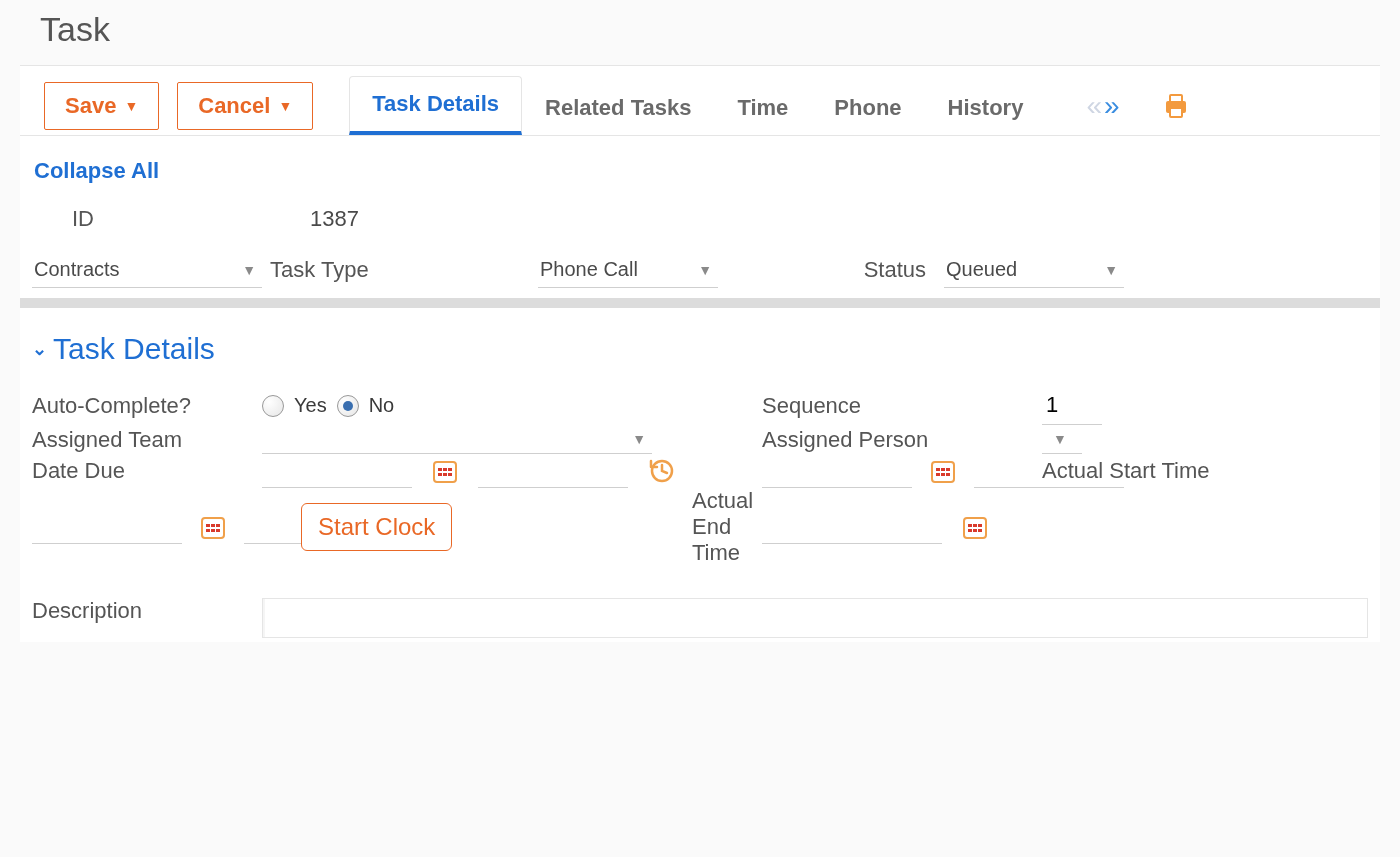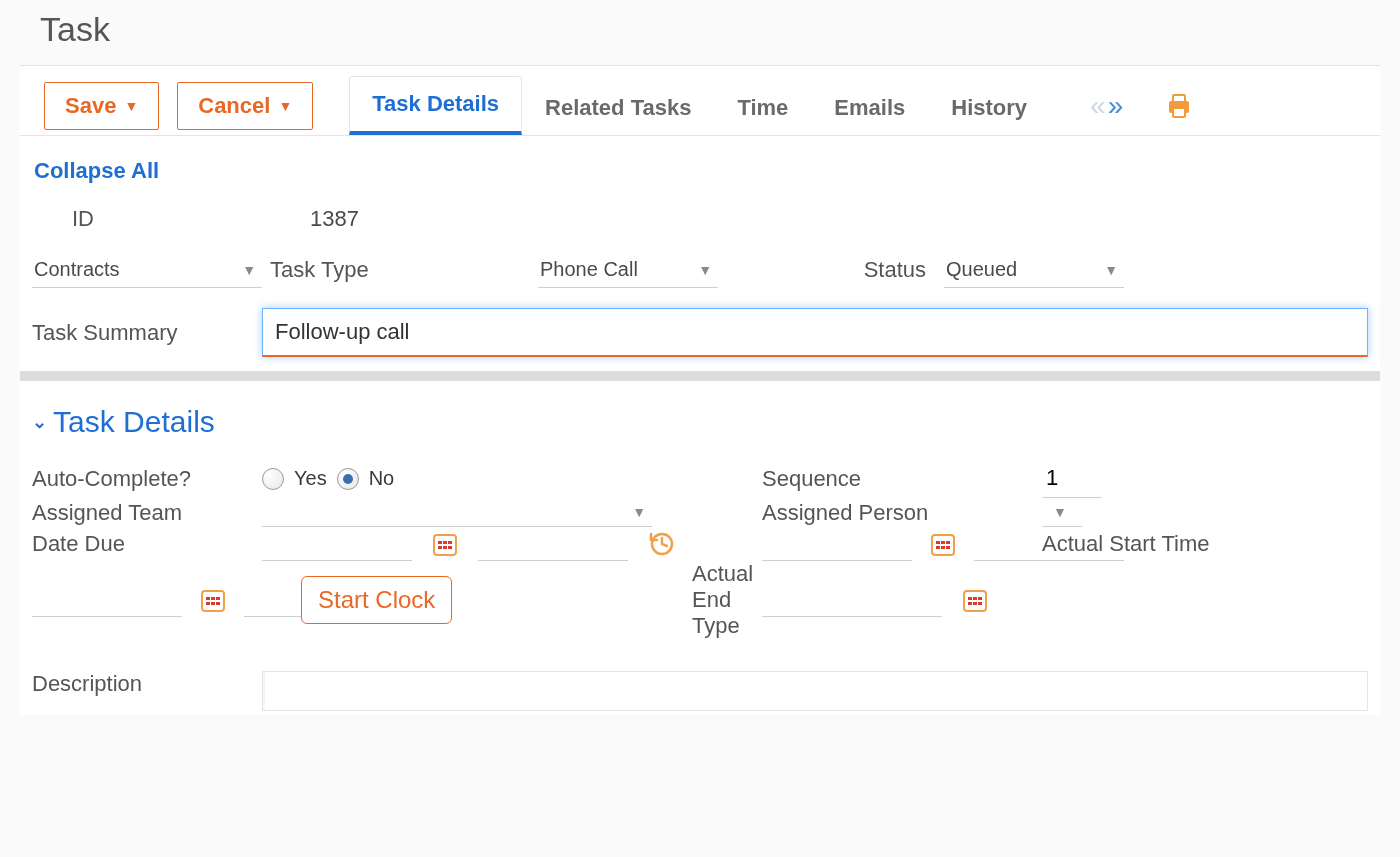--- a/index.html
+++ b/index.html
@@ -214,21 +214,21 @@
       </button>
       <button class="btn">
         <span>Cancel</span>
         <span class="caret">▼</span>
       </button>
     </div>
     <div class="tabs">
       <div class="tab active">Task Details</div>
       <div class="tab">Related Tasks</div>
       <div class="tab">Time</div>
-      <div class="tab">Emails</div>
+      <div class="tab">Phone</div>
       <div class="tab">History</div>
     </div>
     <div class="tab-arrows">
       <span style="color:#cfd6e3;">«</span>
       <span class="right">»</span>
     </div>
     <div class="print-icon">
       <svg width="28" height="26" viewBox="0 0 28 26">
         <rect x="4" y="8" width="20" height="12" rx="2" fill="#f39a3e"></rect>
         <rect x="8" y="2" width="12" height="7" rx="1" fill="#ffffff" stroke="#f39a3e" stroke-width="2"></rect>
@@ -255,24 +255,20 @@
         <span>Phone Call</span>
         <span class="dd-caret">▼</span>
       </div>
       <div class="label" style="text-align:right;padding-right:10px;">Status</div>
       <div class="select-like">
         <span>Queued</span>
         <span class="dd-caret">▼</span>
       </div>
     </div>
 
-    <div class="summary-row">
-      <div class="label">Task Summary</div>
-      <input class="text-input" type="text" value="Follow-up call" style="">
-    </div>
 
     <div class="separator"></div>
 
     <div class="section-header">
       <span class="sh-caret">⌄</span>
       <span>Task Details</span>
     </div>
 
     <div class="details-grid">
 
@@ -358,21 +354,21 @@
           <svg width="28" height="28" viewBox="0 0 28 28">
               <circle cx="15" cy="14" r="10" fill="none" stroke="#f0a04a" stroke-width="2.5"></circle>
               <path d="M15 8 L15 14 L20 16" stroke="#f0a04a" stroke-width="2.5" fill="none" stroke-linecap="round"></path>
               <path d="M4 10 L4 4 M4 10 L10 10" stroke="#f0a04a" stroke-width="2.5" fill="none" stroke-linecap="round"></path>
             </svg>
         </span>
       </div>
       <div class="ml-home-right">
         <button class="btn-outline-sm">Start Clock</button>
       </div>
-      <div class="label">Actual End Type</div>
+      <div class="label">Actual End Time</div>
       <div class="dt-field">
         <div class="underline" style="flex:0 0 180px"></div>
         <span class="icon-cal">
           <svg width="26" height="26" viewBox="0 0 26 26">
               <rect x="2" y="4" width="22" height="20" rx="3" fill="none" stroke="#f0a04a" stroke-width="2"></rect>
               <rect x="6" y="10" width="4" height="3" fill="#d93a2b"></rect>
               <rect x="11" y="10" width="4" height="3" fill="#d93a2b"></rect>
               <rect x="16" y="10" width="4" height="3" fill="#d93a2b"></rect>
               <rect x="6" y="15" width="4" height="3" fill="#d93a2b"></rect>
               <rect x="11" y="15" width="4" height="3" fill="#d93a2b"></rect>

